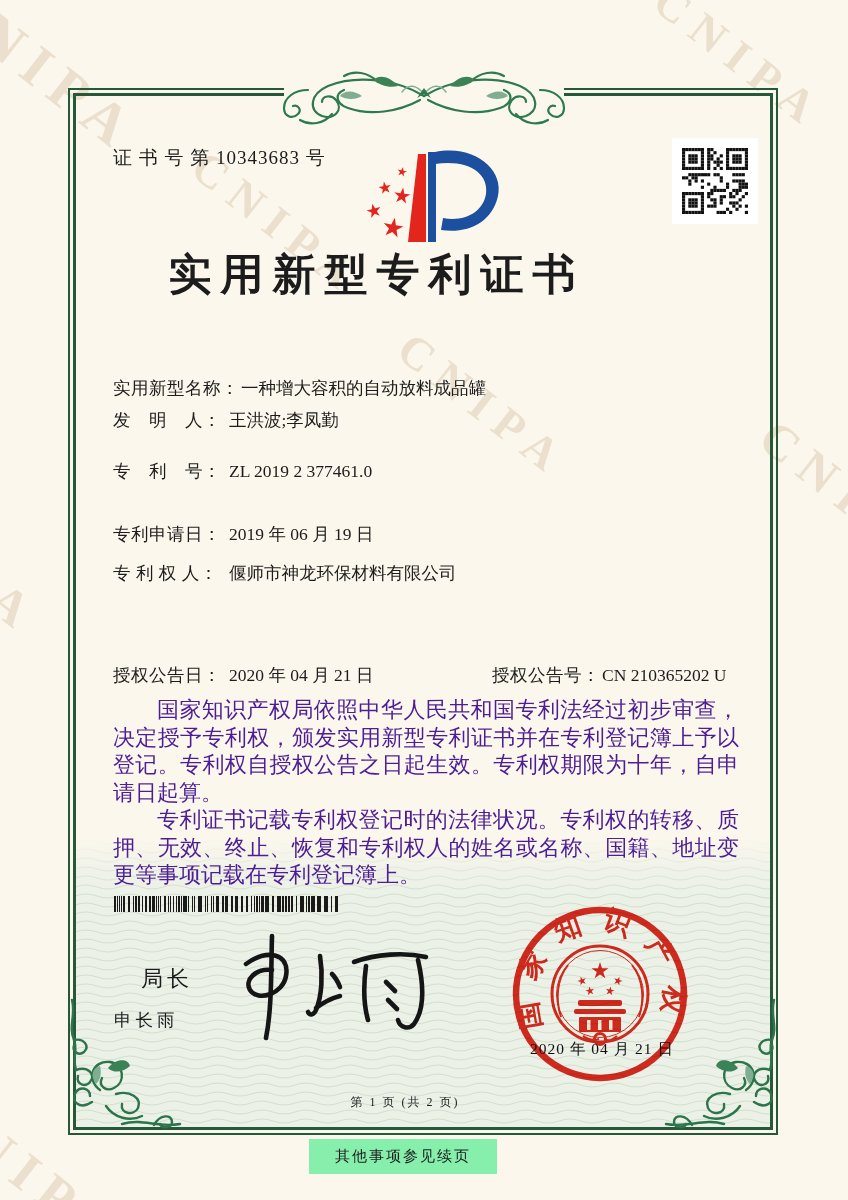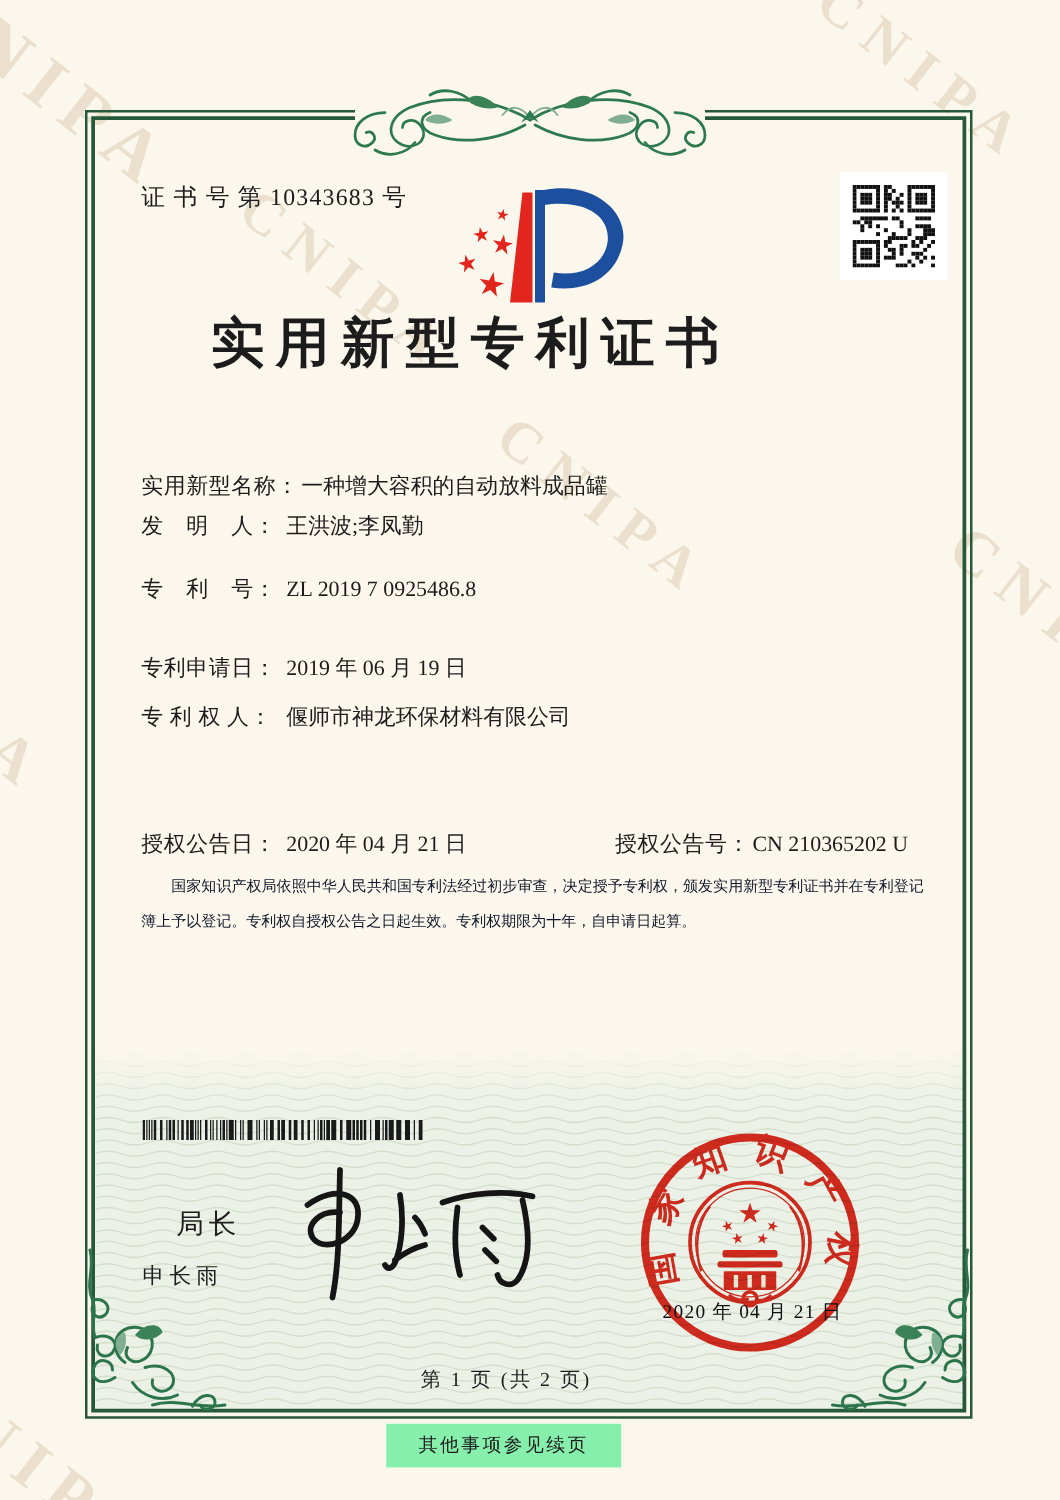--- a/index.html
+++ b/index.html
@@ -38,32 +38,32 @@
   .qr-box svg{position:absolute;left:10px;top:10px;}
   .cert-title{position:absolute;left:0;width:753px;top:246px;text-align:center;
     font-size:43px;font-weight:bold;letter-spacing:9px;z-index:4;}
   
   .frow{position:absolute;left:113px;font-size:17.5px;z-index:4;white-space:nowrap;}
   .flabel{display:inline-block;min-width:114px;letter-spacing:.5px;}
   .fvalue{margin-left:2px;}
   .fpair2{position:absolute;left:342px;top:0;margin-left:37px;}
   
   .paras{position:absolute;left:113px;top:696px;width:626px;z-index:4;
-    font-size:12px;line-height:27.5px;text-align:justify;color:#0f172a;}
+    font-size:22px;line-height:27.5px;text-align:justify;color:#4c1d95;}
   .paras p{margin:0;text-indent:2em;}
   
   .barcode{position:absolute;left:114px;top:896px;z-index:4;}
   .sig-title{position:absolute;left:114px;top:964px;font-size:22px;letter-spacing:4px;z-index:4;margin-left:27px;}
   .sig-name{position:absolute;left:114px;top:1008px;font-size:17.5px;letter-spacing:4px;z-index:4;}
   .autograph{position:absolute;left:228px;top:930px;z-index:4;}
   .seal{position:absolute;left:505px;top:899px;z-index:5;mix-blend-mode:multiply;opacity:.96;}
   .seal-date{position:absolute;left:518px;top:1039px;width:168px;text-align:center;
     font-size:15.5px;letter-spacing:1px;z-index:6;color:#101010;}
   .page-indicator{position:absolute;left:0;width:810px;top:1094px;text-align:center;
-    font-size:16px;letter-spacing:2px;z-index:4;}
+    font-size:12px;letter-spacing:2px;z-index:4;}
   .continuation-note{position:absolute;left:403px;top:1139px;transform:translateX(-50%);
     background:#86efac;padding:8px 26px;font-size:15px;letter-spacing:2px;z-index:4;white-space:nowrap;}
 </style>
 </head>
 <body>
 
 <div class="page">
 
   <div class="green-zone">
     <div class="base"></div>
@@ -372,37 +372,38 @@
 
   <div class="cert-title">实用新型专利证书</div>
 
   <div class="frow" style="top:376px;">
     <span class="flabel">实用新型名称：</span><span class="fvalue">一种增大容积的自动放料成品罐</span>
   </div>
   <div class="frow" style="top:408px;">
     <span class="flabel">发　明　人：</span><span class="fvalue">王洪波;李凤勤</span>
   </div>
   <div class="frow" style="top:459px;">
-    <span class="flabel">专　利　号：</span><span class="fvalue">ZL 2019 7 0925486.8</span>
+    <span class="flabel">专　利　号：</span><span class="fvalue">ZL 2019 2 377461.0</span>
   </div>
   <div class="frow" style="top:510px;margin-top:12px;">
     <span class="flabel">专利申请日：</span><span class="fvalue">2019 年 06 月 19 日</span>
   </div>
   <div class="frow" style="top:561px;">
     <span class="flabel">专 利 权 人：</span><span class="fvalue">偃师市神龙环保材料有限公司</span>
   </div>
   <div class="frow" style="top:663px;">
     <span class="flabel">授权公告日：</span><span class="fvalue">2020 年 04 月 21 日</span>
     <span class="fpair2">
       <span class="flabel" style="min-width:0;">授权公告号：</span><span class="fvalue">CN 210365202 U</span>
     </span>
   </div>
 
   <div class="paras">
     <p>国家知识产权局依照中华人民共和国专利法经过初步审查，决定授予专利权，颁发实用新型专利证书并在专利登记簿上予以登记。专利权自授权公告之日起生效。专利权期限为十年，自申请日起算。</p>
+    <p>专利证书记载专利权登记时的法律状况。专利权的转移、质押、无效、终止、恢复和专利权人的姓名或名称、国籍、地址变更等事项记载在专利登记簿上。</p>
   </div>
 
   <svg class="barcode" width="226" height="16" viewBox="0 0 226 16">
       <rect x="0" y="0" width="2" height="16" fill="#1a1a1a"></rect>
       <rect x="3" y="0" width="1" height="16" fill="#1a1a1a"></rect>
       <rect x="5" y="0" width="1" height="16" fill="#1a1a1a"></rect>
       <rect x="7" y="0" width="1" height="16" fill="#1a1a1a"></rect>
       <rect x="9" y="0" width="2" height="16" fill="#1a1a1a"></rect>
       <rect x="14" y="0" width="2" height="16" fill="#1a1a1a"></rect>
       <rect x="19" y="0" width="1" height="16" fill="#1a1a1a"></rect>

